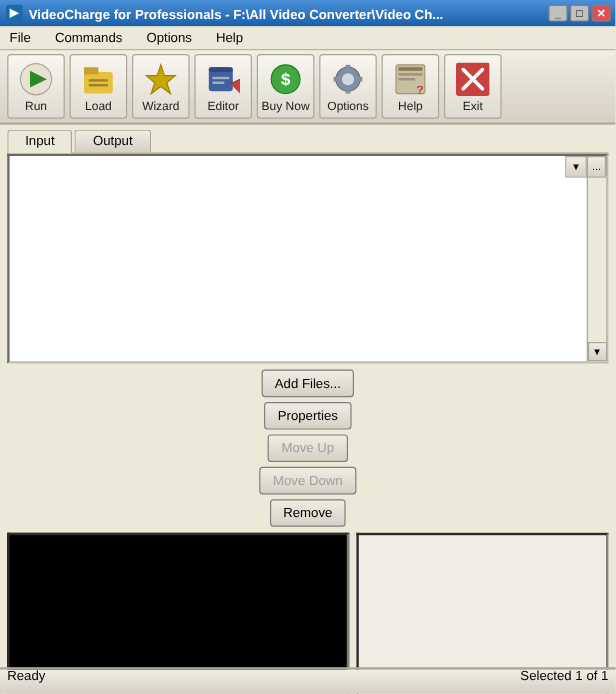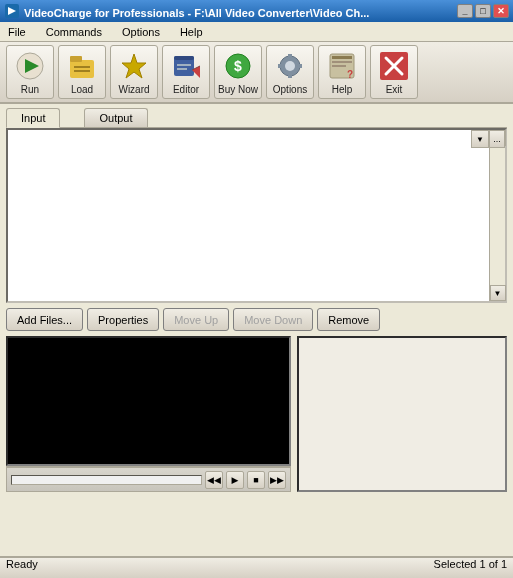--- a/index.html
+++ b/index.html
@@ -100,21 +100,20 @@
     #main {
       background: #ece9d8;
       padding: 4px 6px;
       height: calc(578px - 22px - 20px - 62px - 22px);
     }
     
     #tabs {
       display: flex;
       border-bottom: 1px solid #aca899;
       margin-bottom: 0;
-      gap: 22px;
     }
     .tab {
       padding: 3px 14px;
       border: 1px solid #aca899;
       border-bottom: none;
       background: linear-gradient(to bottom, #f0ede4, #d6d0c4);
       cursor: pointer;
       font-size: 11px;
       margin-right: 2px;
       border-radius: 3px 3px 0 0;
@@ -190,20 +189,21 @@
       justify-content: center;
       cursor: pointer;
       font-size: 9px;
     }
     
     #action-buttons {
       display: flex;
       gap: 4px;
       padding: 5px 0;
       align-items: center;
+      flex-direction: column;
     }
     .action-btn {
       padding: 3px 10px;
       border: 1px solid #7f7f7f;
       background: linear-gradient(to bottom, #f0ede4, #d6d0c4);
       border-radius: 3px;
       cursor: pointer;
       font-size: 11px;
       height: 23px;
       display: flex;

